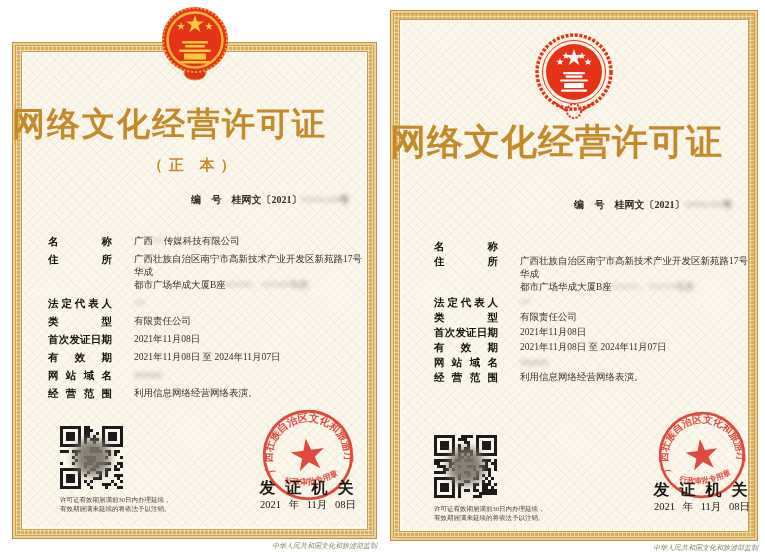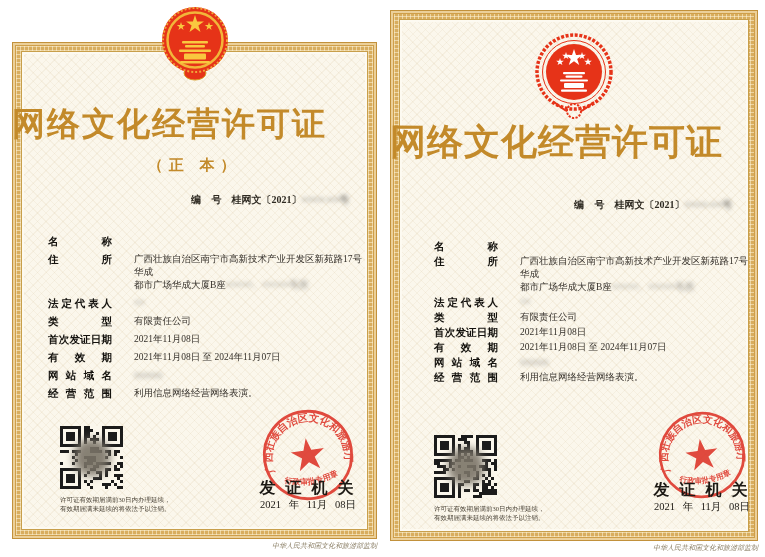--- a/index.html
+++ b/index.html
@@ -95,20 +95,21 @@
   <div class="cert-title">网络文化经营许可证</div>
   <div class="cert-subtitle">（正 本）</div>
 
   <div class="serial">
     <span class="lbl">编 号</span><span>桂网文〔2021〕</span><span class="redacted">××××-××号</span>
   </div>
 
   <div class="fields">
       <div class="frow">
         <span class="flabel">名称</span>
+        <span class="fval"><span>广西</span><span class="redacted">××</span><span>传媒科技有限公司</span></span>
       </div>
       <div class="frow">
         <span class="flabel">住所</span>
         <span class="fval"><span>广西壮族自治区南宁市高新技术产业开发区新苑路17号华成</span><br><span>都市广场华成大厦B座</span><span class="redacted">×××××、×××××号房</span></span>
       </div>
       <div class="frow">
         <span class="flabel">法定代表人</span>
         <span class="fval"><span class="redacted">××</span></span>
       </div>
       <div class="frow">

